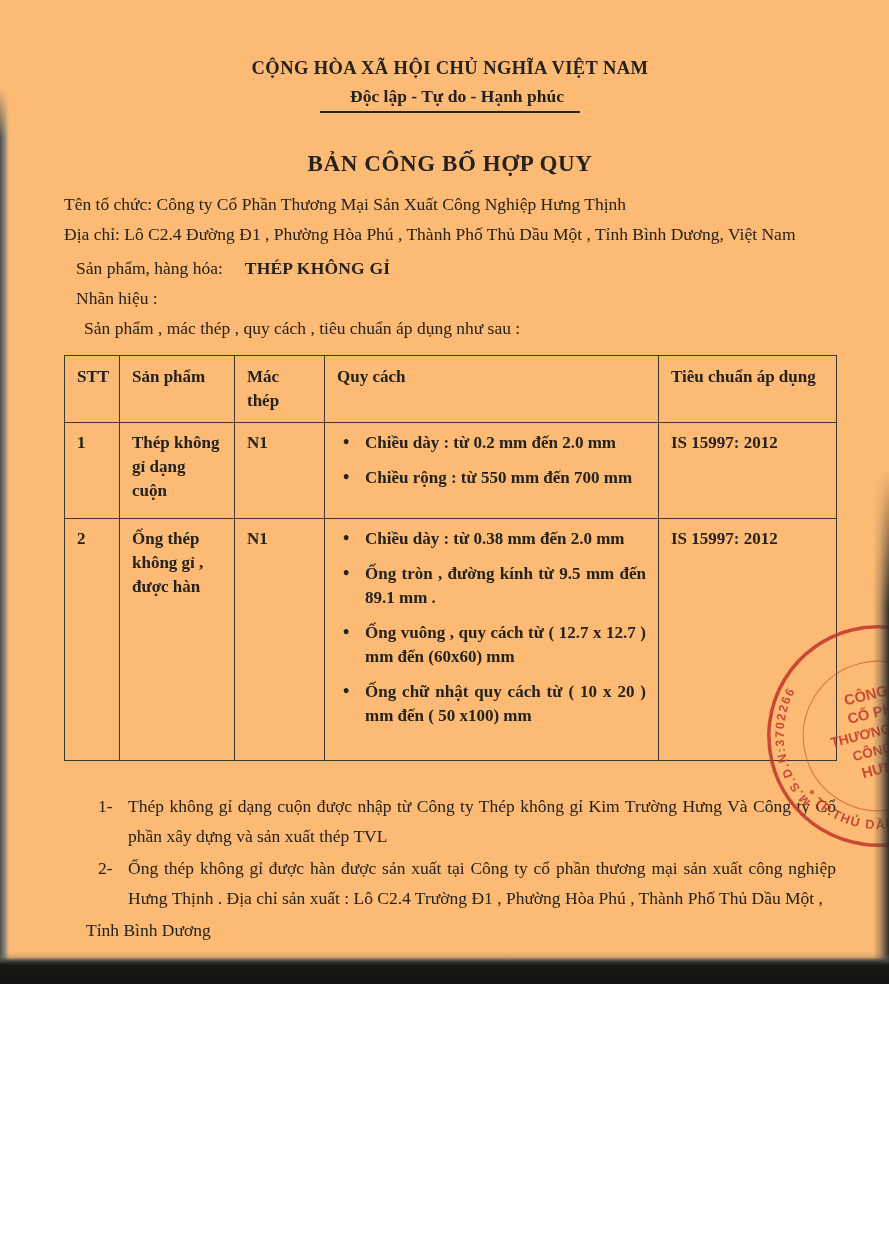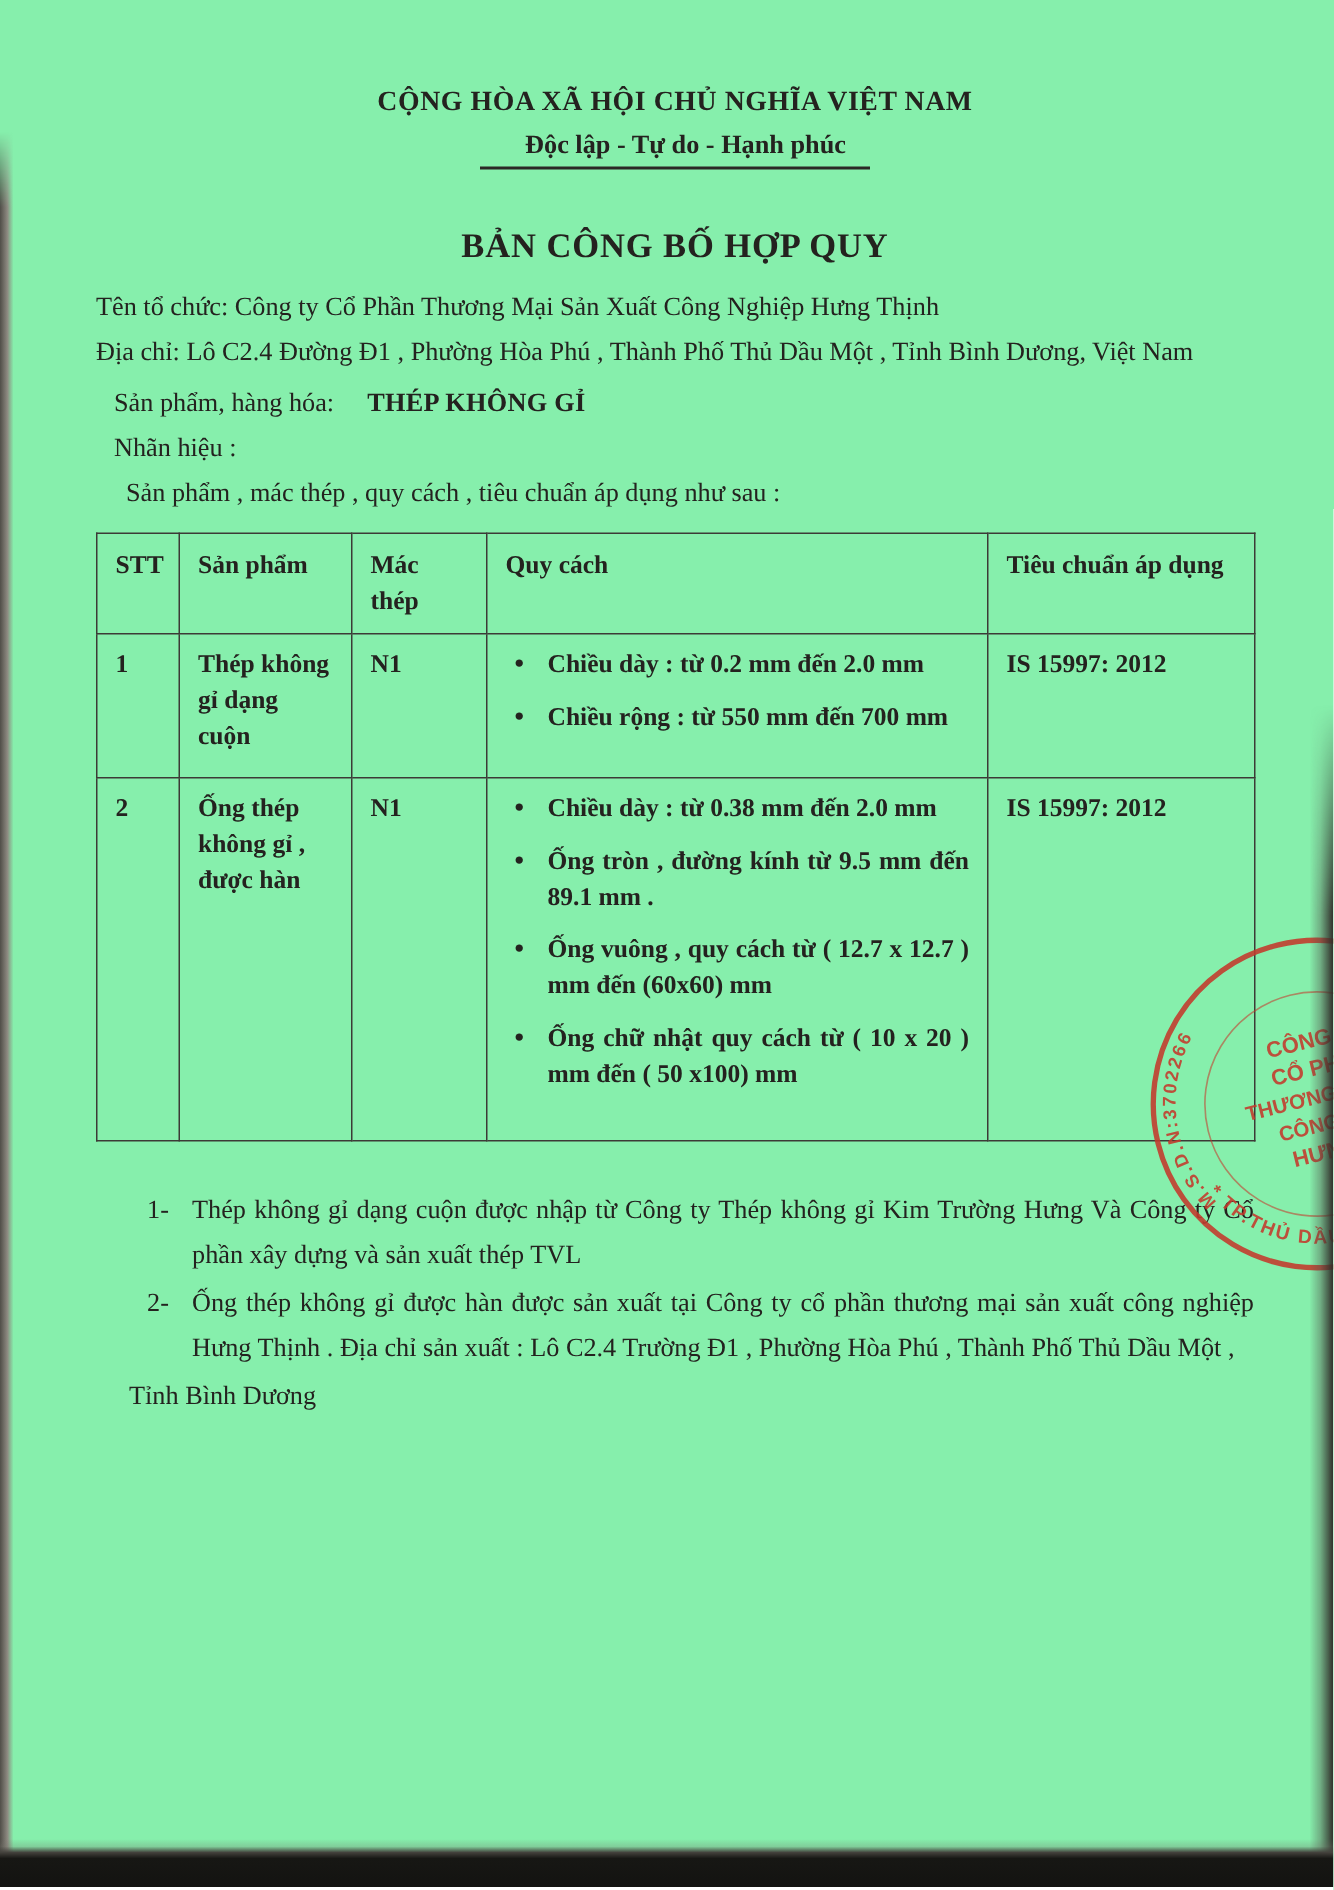--- a/index.html
+++ b/index.html
@@ -1,19 +1,19 @@
 <!DOCTYPE html>
 <html><head>
 <meta charset="utf-8">
 <style>
   * { margin:0; padding:0; box-sizing:border-box; }
   html,body { background:#ffffff; }
   .page {
-    position:relative; width:889px; height:1258px; margin:0 auto;
-    background:#86efac; overflow:hidden;
+    position:relative; width:889px; height:984px; margin:0 auto;
+    background:#fdba74; overflow:hidden;
     font-family:"Liberation Serif","DejaVu Serif",serif; color:#24221f;
   }
   .content { position:absolute; left:64px; top:56px; width:772px; }
   .center { text-align:center; }
   .country { font-size:18.5px; font-weight:bold; letter-spacing:.4px; line-height:24px; }
   .motto-wrap { margin-top:5px; }
   .motto {
     display:inline-block; font-size:17.5px; font-weight:bold;
     border-bottom:2.2px solid #2a2825; padding:0 16px 4px 30px; line-height:22px;
   }

